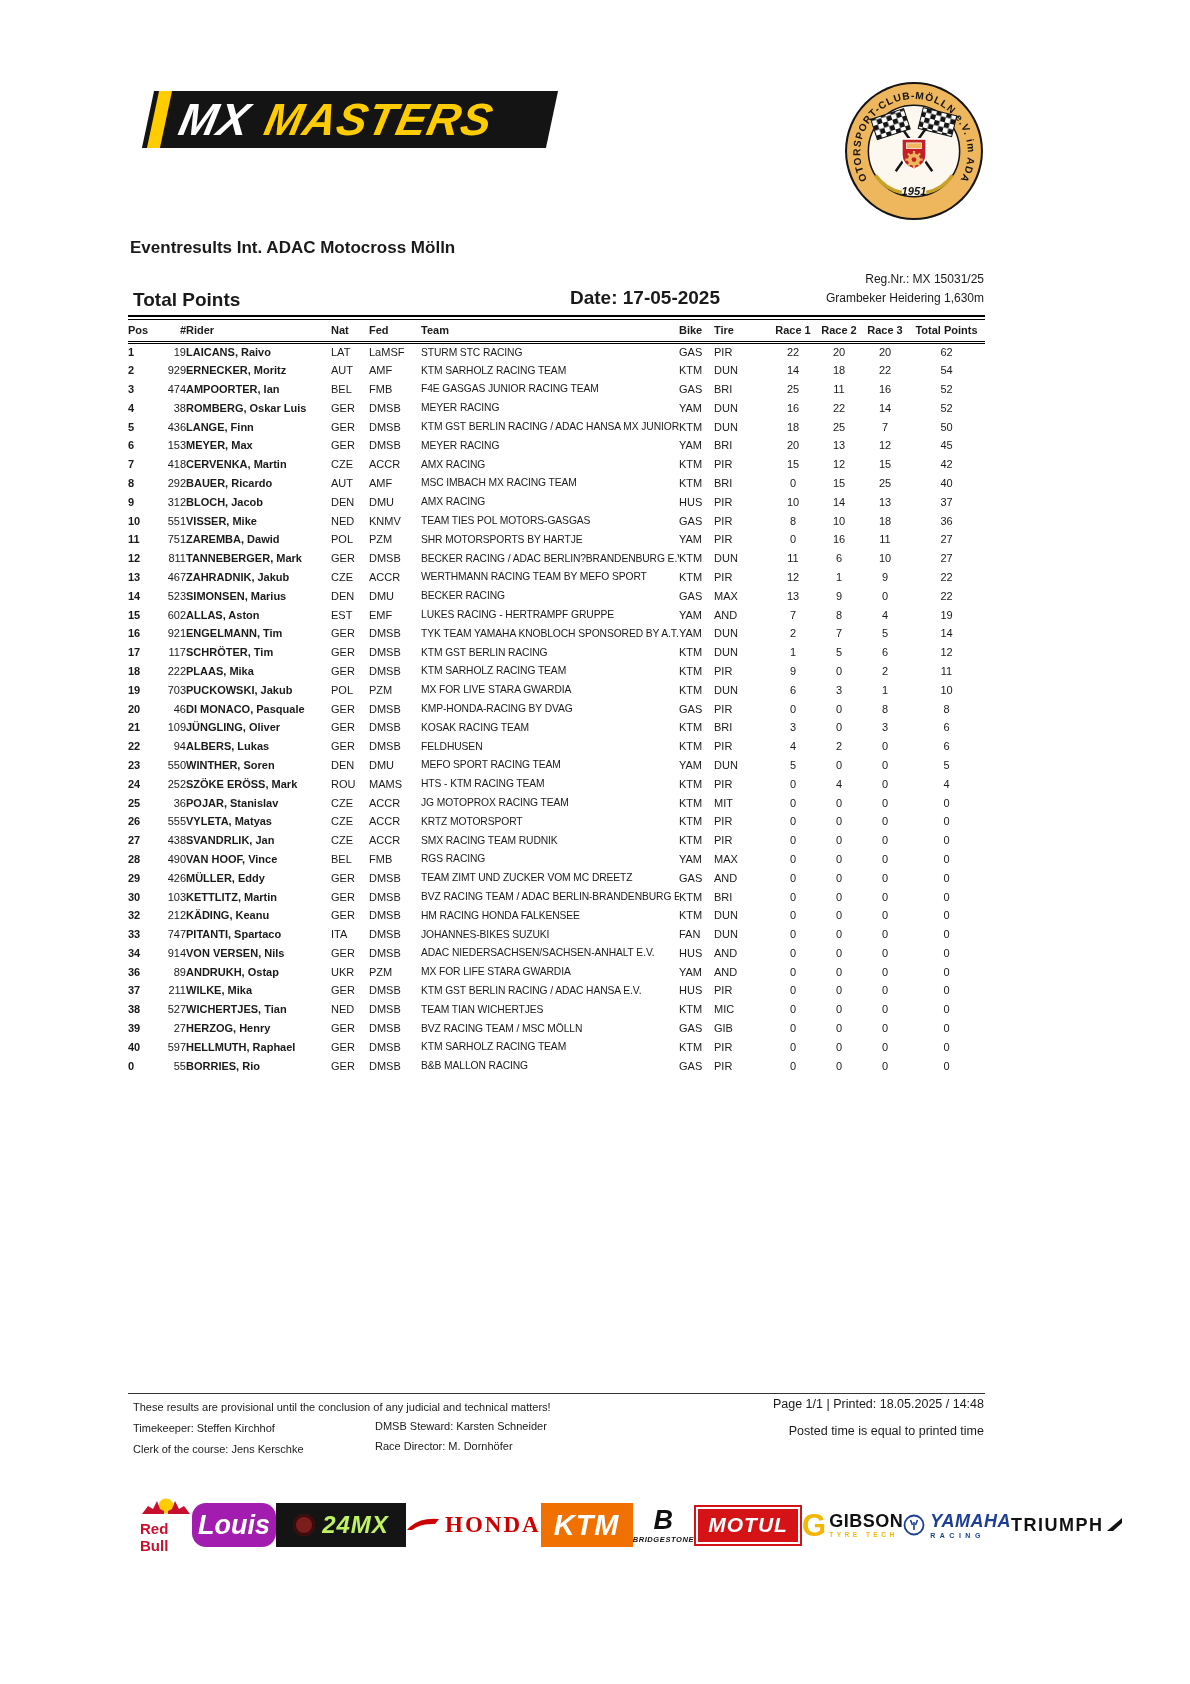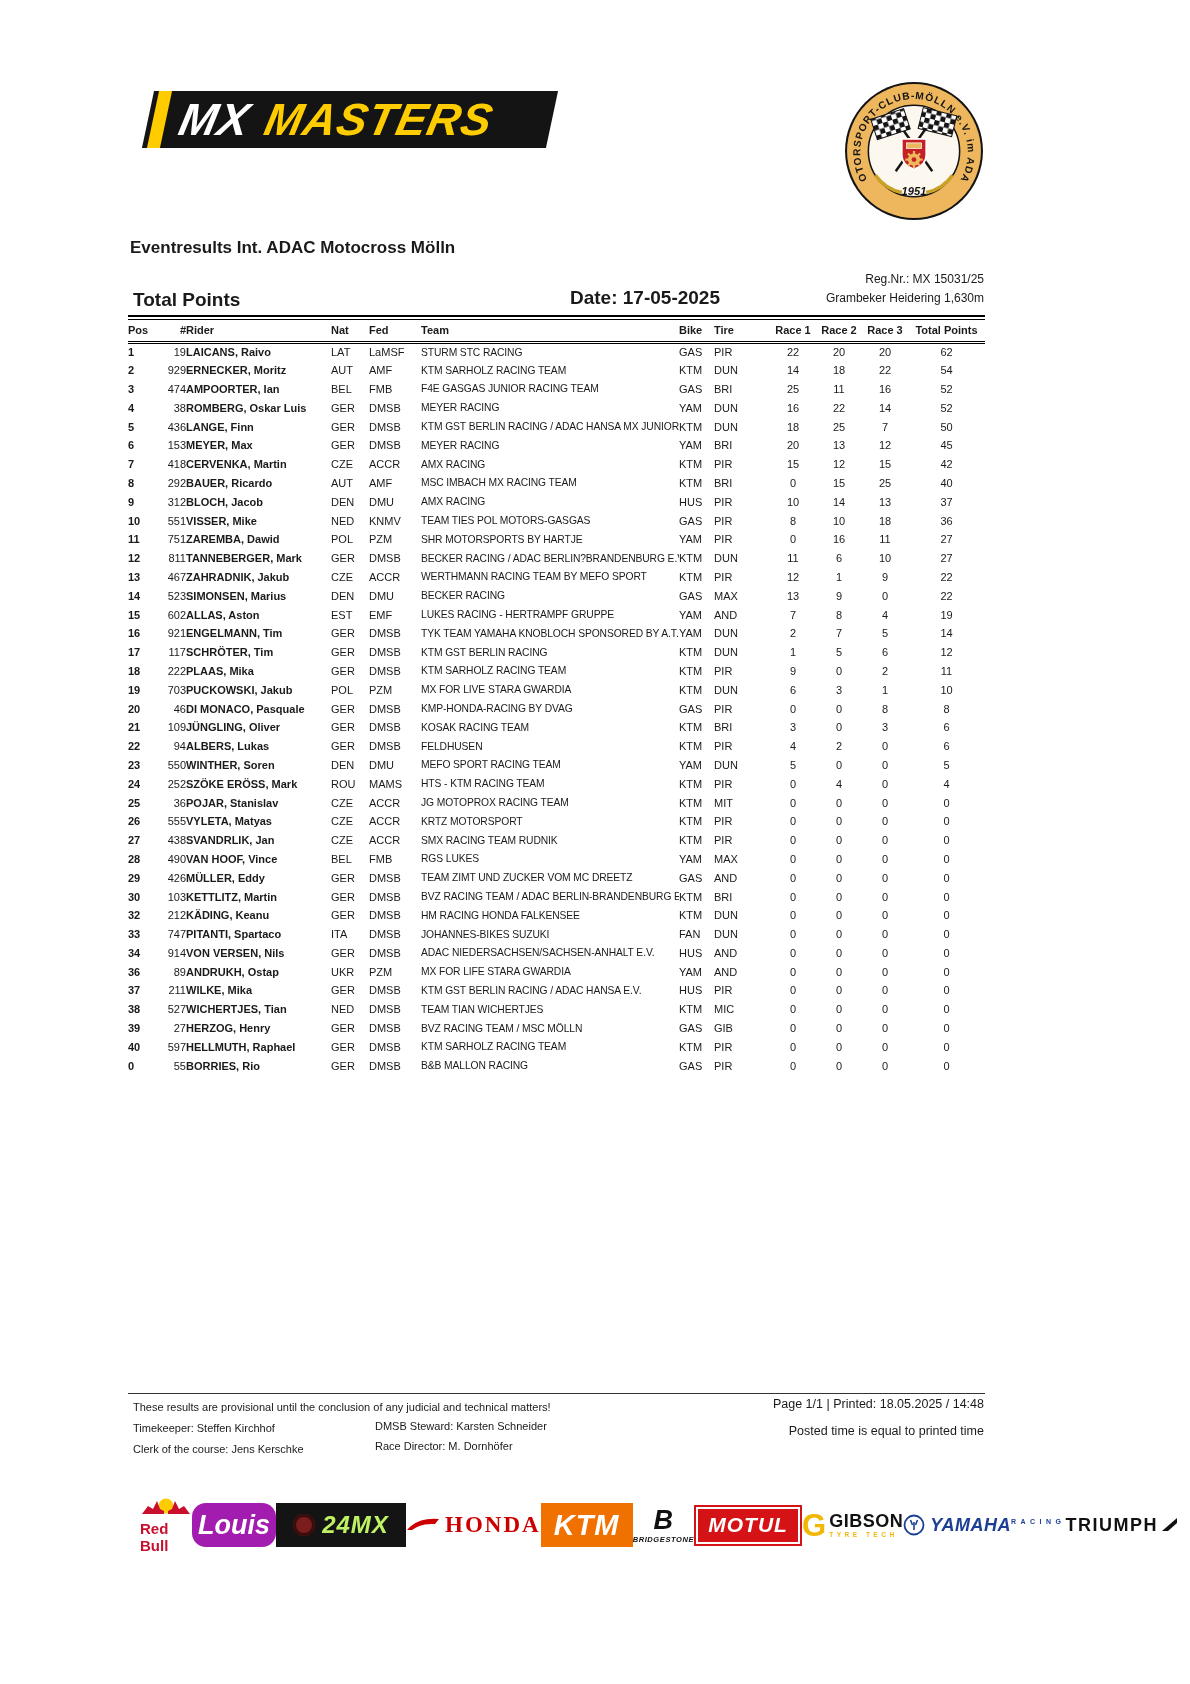--- a/index.html
+++ b/index.html
@@ -68,21 +68,21 @@
   .bstone{flex-direction:column;line-height:1;}
   .bstone-b{font-size:27px;font-weight:bold;font-style:italic;color:#111;}
   .bstone-text{font-size:7.5px;font-weight:bold;font-style:italic;letter-spacing:0.6px;color:#111;margin-top:2px;}
   .motul-box{width:104px;height:37px;background:#D51317;border:2px solid #D51317;box-shadow:inset 0 0 0 2px #fff;display:flex;align-items:center;justify-content:center;color:#fff;font-size:21px;font-weight:bold;font-style:italic;letter-spacing:1px;}
   .gibson{gap:3px;}
   .gibson-g{font-size:31px;font-weight:bold;color:#F2B705;line-height:1;}
   .gibson-col{display:flex;flex-direction:column;line-height:1;}
   .gibson-text{font-size:18px;font-weight:bold;color:#111;letter-spacing:0.5px;}
   .gibson-sub{font-size:6.5px;font-weight:bold;color:#F2B705;letter-spacing:3.5px;margin-top:2px;}
   .yamaha{gap:5px;}
-  .yamaha-col{display:flex;flex-direction:row;line-height:1;}
+  .yamaha-col{display:flex;flex-direction:column;line-height:1;}
   .yamaha-text{font-size:18px;font-weight:bold;font-style:italic;color:#1C3F94;letter-spacing:0.5px;}
   .yamaha-sub{font-size:7px;font-weight:bold;color:#1C3F94;letter-spacing:4.5px;margin-top:2px;}
   .triumph{gap:4px;}
   .triumph-text{font-size:18px;font-weight:bold;color:#111;letter-spacing:1.5px;}
 </style>
 </head>
 <body>
 
 <div class="page">
 
@@ -545,21 +545,21 @@
           <td class="c9">0</td>
           <td class="c10">0</td>
           <td class="c11">0</td>
         </tr>
         <tr>
           <td class="c0">28</td>
           <td class="c1">490</td>
           <td class="c2">VAN HOOF, Vince</td>
           <td class="c3">BEL</td>
           <td class="c4">FMB</td>
-          <td class="c5">RGS LUKES</td>
+          <td class="c5">RGS RACING</td>
           <td class="c6">YAM</td>
           <td class="c7">MAX</td>
           <td class="c8">0</td>
           <td class="c9">0</td>
           <td class="c10">0</td>
           <td class="c11">0</td>
         </tr>
         <tr>
           <td class="c0">29</td>
           <td class="c1">426</td>

